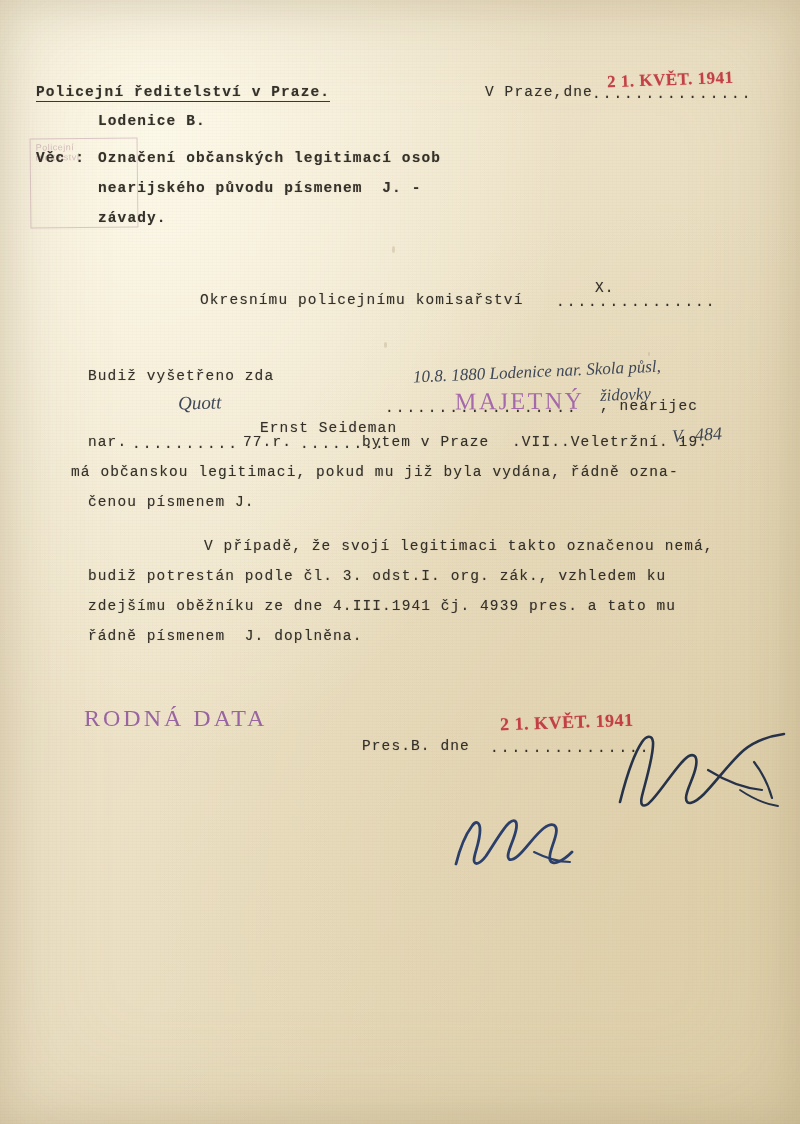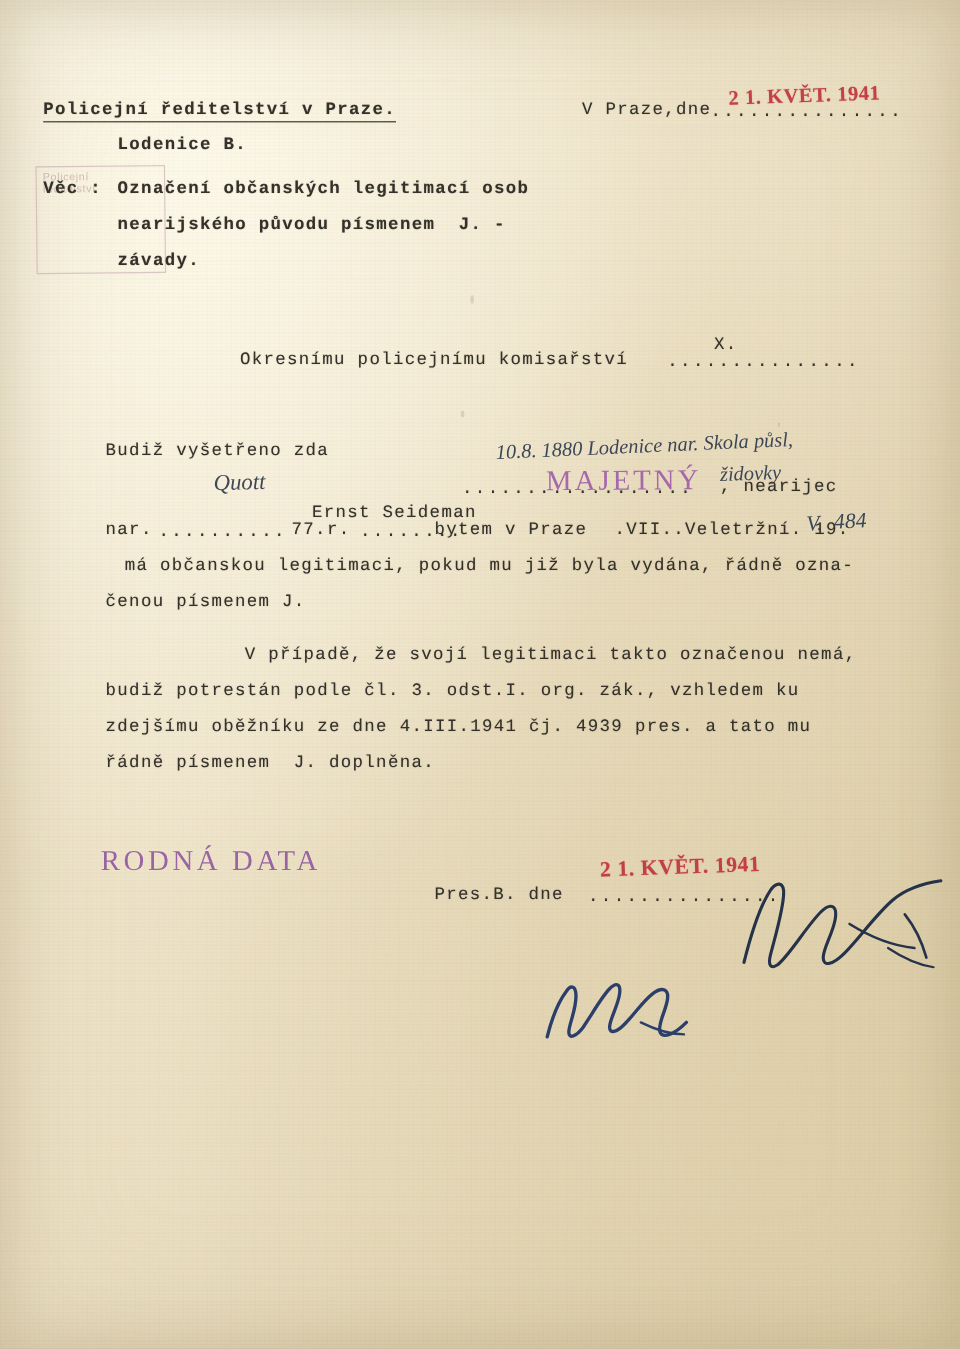--- a/index.html
+++ b/index.html
@@ -156,21 +156,21 @@
 
     <div class="tw" style="left:88px; top:434px;">nar.</div>
     <div class="tw dots" style="left:132px; top:436px;">..........</div>
     <div class="tw" style="left:243px; top:434px;">77.r.</div>
     <div class="tw dots" style="left:300px; top:436px;">........</div>
     <div class="tw" style="left:362px; top:434px;">bytem v Praze</div>
     <div class="tw" style="left:512px; top:434px;">.VII..Veletržní. 19.</div>
     <div class="hand" style="left:695px; top:424px; font-size:18px; transform:rotate(-3deg);">484</div>
     <div class="hand" style="left:672px; top:426px; font-size:18px; transform:rotate(-3deg);">V.</div>
 
-    <div class="tw" style="left:104px; top:464px;">má občanskou legitimaci, pokud mu již byla vydána, řádně ozna-</div>
+    <div class="tw" style="left:71px; top:464px;">má občanskou legitimaci, pokud mu již byla vydána, řádně ozna-</div>
     <div class="tw" style="left:88px; top:494px;">čenou písmenem J.</div>
 
     <div class="tw" style="left:204px; top:538px;">V případě, že svojí legitimaci takto označenou nemá,</div>
     <div class="tw" style="left:88px; top:568px;">budiž potrestán podle čl. 3. odst.I. org. zák., vzhledem ku</div>
     <div class="tw" style="left:88px; top:598px;">zdejšímu oběžníku ze dne 4.III.1941 čj. 4939 pres. a tato mu</div>
     <div class="tw" style="left:88px; top:628px;">řádně písmenem  J. doplněna.</div>
 
 
     <div class="violet" style="left:84px; top:705px; font-size:24px;">RODNÁ DATA</div>
 

